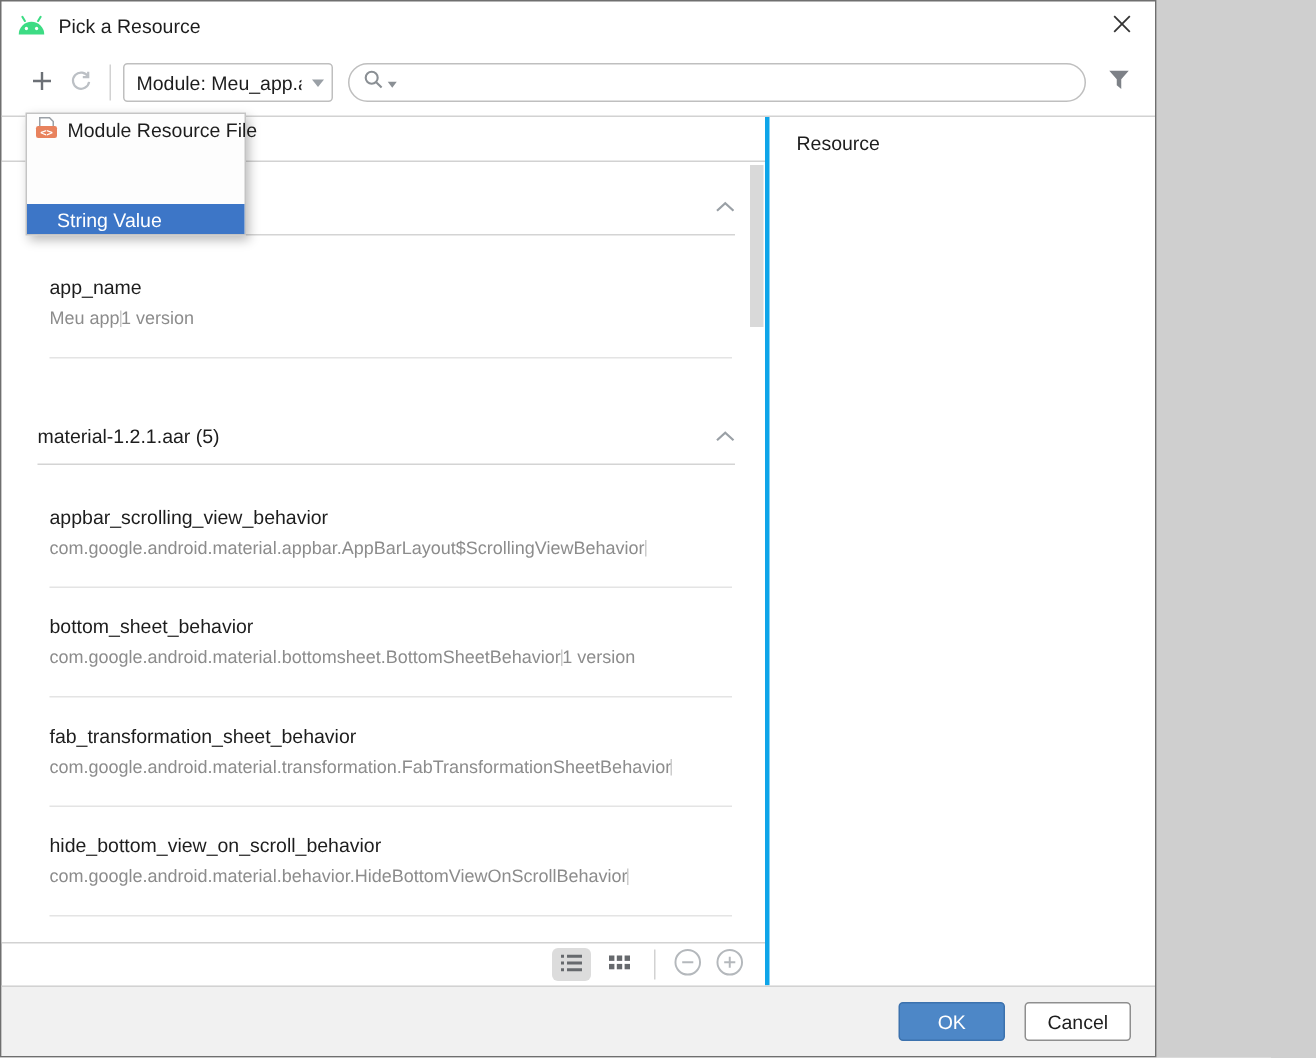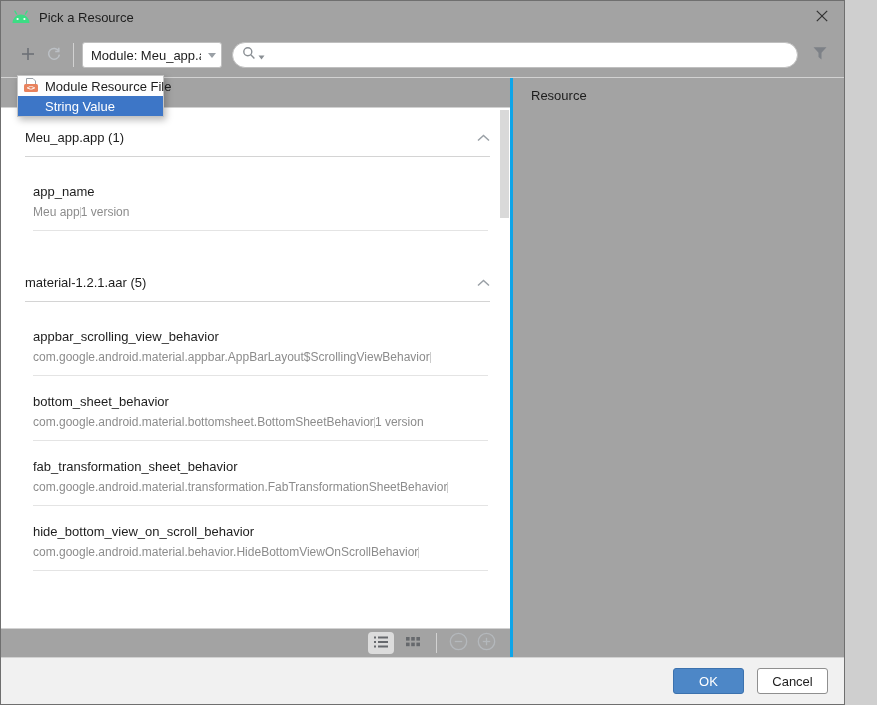--- a/index.html
+++ b/index.html
@@ -1,22 +1,22 @@
 <!DOCTYPE html>
 <html><head>
 <meta charset="utf-8">
 <style>
   * { box-sizing: border-box; margin: 0; padding: 0; }
   html, body { background: #cfcfcf; }
   body { font-family: "Liberation Sans", "DejaVu Sans", sans-serif; }
 
   .dialog {
     position: relative;
-    width: 845px; height: 705px;
-    background: #a3a3a3;
+    width: 771px; height: 705px;
+    background: #ffffff;
     border: 1px solid #6f6f6f;
     display: flex; flex-direction: column;
     overflow: hidden;
   }
 
   
   .titlebar {
     height: 32px; flex: none;
     display: flex; align-items: center;
     padding-left: 10px;
@@ -96,21 +96,21 @@
   .section + .section { margin-top: 44px; }
   .section-header {
     display: flex; align-items: center; justify-content: space-between;
     margin: 0 20px 0 24px; padding-bottom: 11px;
     border-bottom: 1px solid #d4d4d4;
     font-size: 13px; color: #1d1d1d;
   }
   .section-header .chevron { display: inline-flex; }
   .item {
     margin: 0 22px 0 32px;
-    padding-top: 18px; padding-bottom: 11px;
+    padding-top: 18px; padding-bottom: 19px;
     border-bottom: 1px solid #e4e4e4;
   }
   .section-items .item:first-child { padding-top: 27px; }
   .item-title { font-size: 13px; color: #1d1d1d; }
   .item-sub {
     margin-top: 6px; font-size: 12px; color: #8c8c8c;
     display: flex; align-items: center; gap: 0;
   }
   .vline { width: 1px; height: 11px; background: #cccccc; flex: none; }
 
@@ -164,21 +164,21 @@
     box-shadow: 2px 3px 7px rgba(0,0,0,0.28);
     z-index: 50;
     padding: 0;
   }
   .menu-item {
     height: 20px; display: flex; align-items: center; gap: 6px;
     font-size: 13px; color: #1d1d1d; padding: 0 8px 0 5px;
     white-space: nowrap;
   }
   .menu-item.selected {
-    background: #3d76c7; color: #ffffff; padding-left: 27px;
+    background: #3d76c7; color: #ffffff; padding-left: 20px; margin-top: 40px;
   }
 </style>
 </head>
 <body>
 
 <div class="dialog">
 
   <div class="titlebar">
     <span class="app-icon">
       <svg width="20" height="14" viewBox="0 0 20 14">

